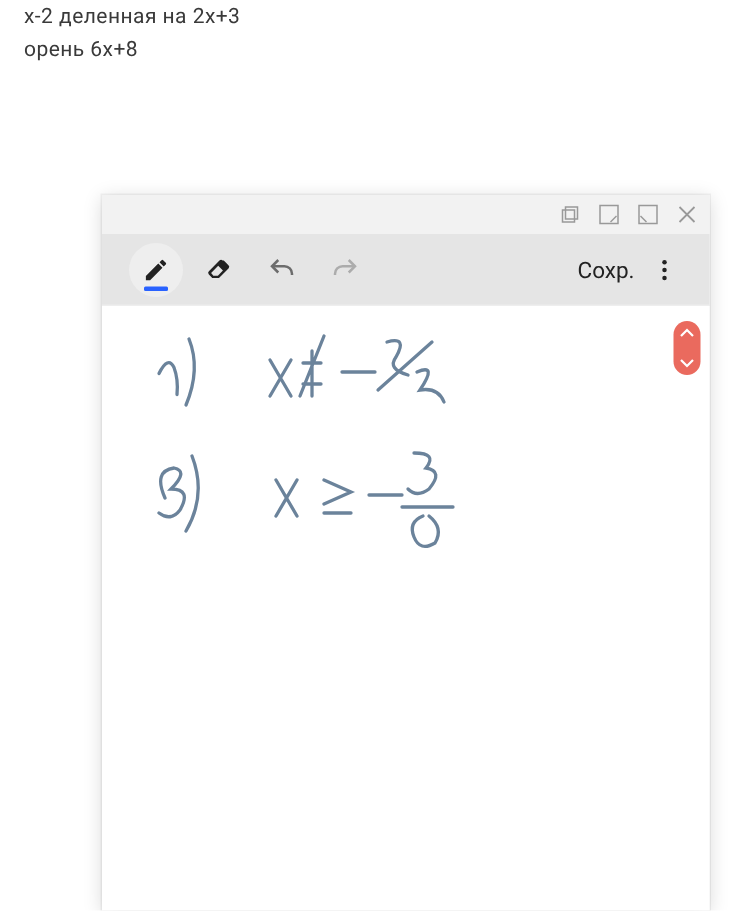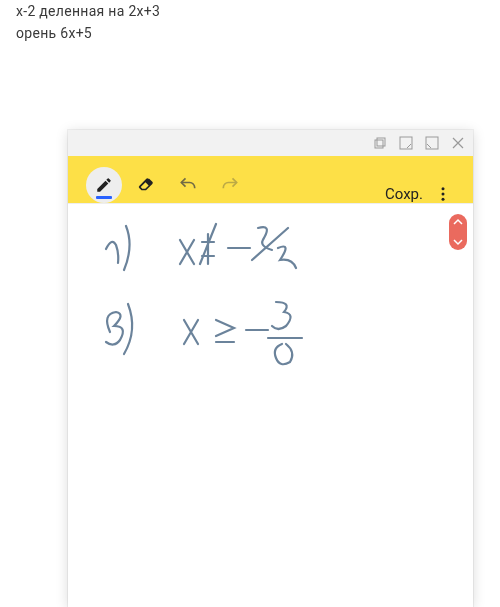--- a/index.html
+++ b/index.html
@@ -37,23 +37,23 @@
       display: flex;
       align-items: center;
       justify-content: flex-end;
       padding: 0 8px;
       gap: 12px;
     }
     .titlebar svg { width: 14px; height: 14px; display: block; }
     .titlebar-btn { display:flex; align-items:center; justify-content:center; }
     .toolbar {
       height: 48px;
-      background: #fde047;
-      display: flex;
-      align-items: flex-end;
+      background: #e5e5e5;
+      display: flex;
+      align-items: center;
       padding: 0 18px;
       border-bottom: 1px solid #eee;
     }
     .tool {
       width: 36px;
       height: 36px;
       display: flex;
       align-items: center;
       justify-content: center;
       border-radius: 50%;
@@ -104,21 +104,21 @@
       top: 0;
       left: 0;
     }
     .undo-redo { opacity: 0.75; }
   </style>
 </head>
 <body>
 
 <div class="bg-text">
   <div>x-2 деленная на 2x+3</div>
-  <div>орень 6x+5</div>
+  <div>орень 6x+8</div>
 </div>
 
 <div class="window">
 
   <div class="titlebar">
     <div class="titlebar-btn">
       <svg viewBox="0 0 14 14" stroke="#999" fill="none" stroke-width="1">
         <rect x="2" y="4" width="8" height="8"></rect>
           <rect x="4" y="2" width="8" height="8"></rect>
       </svg>

